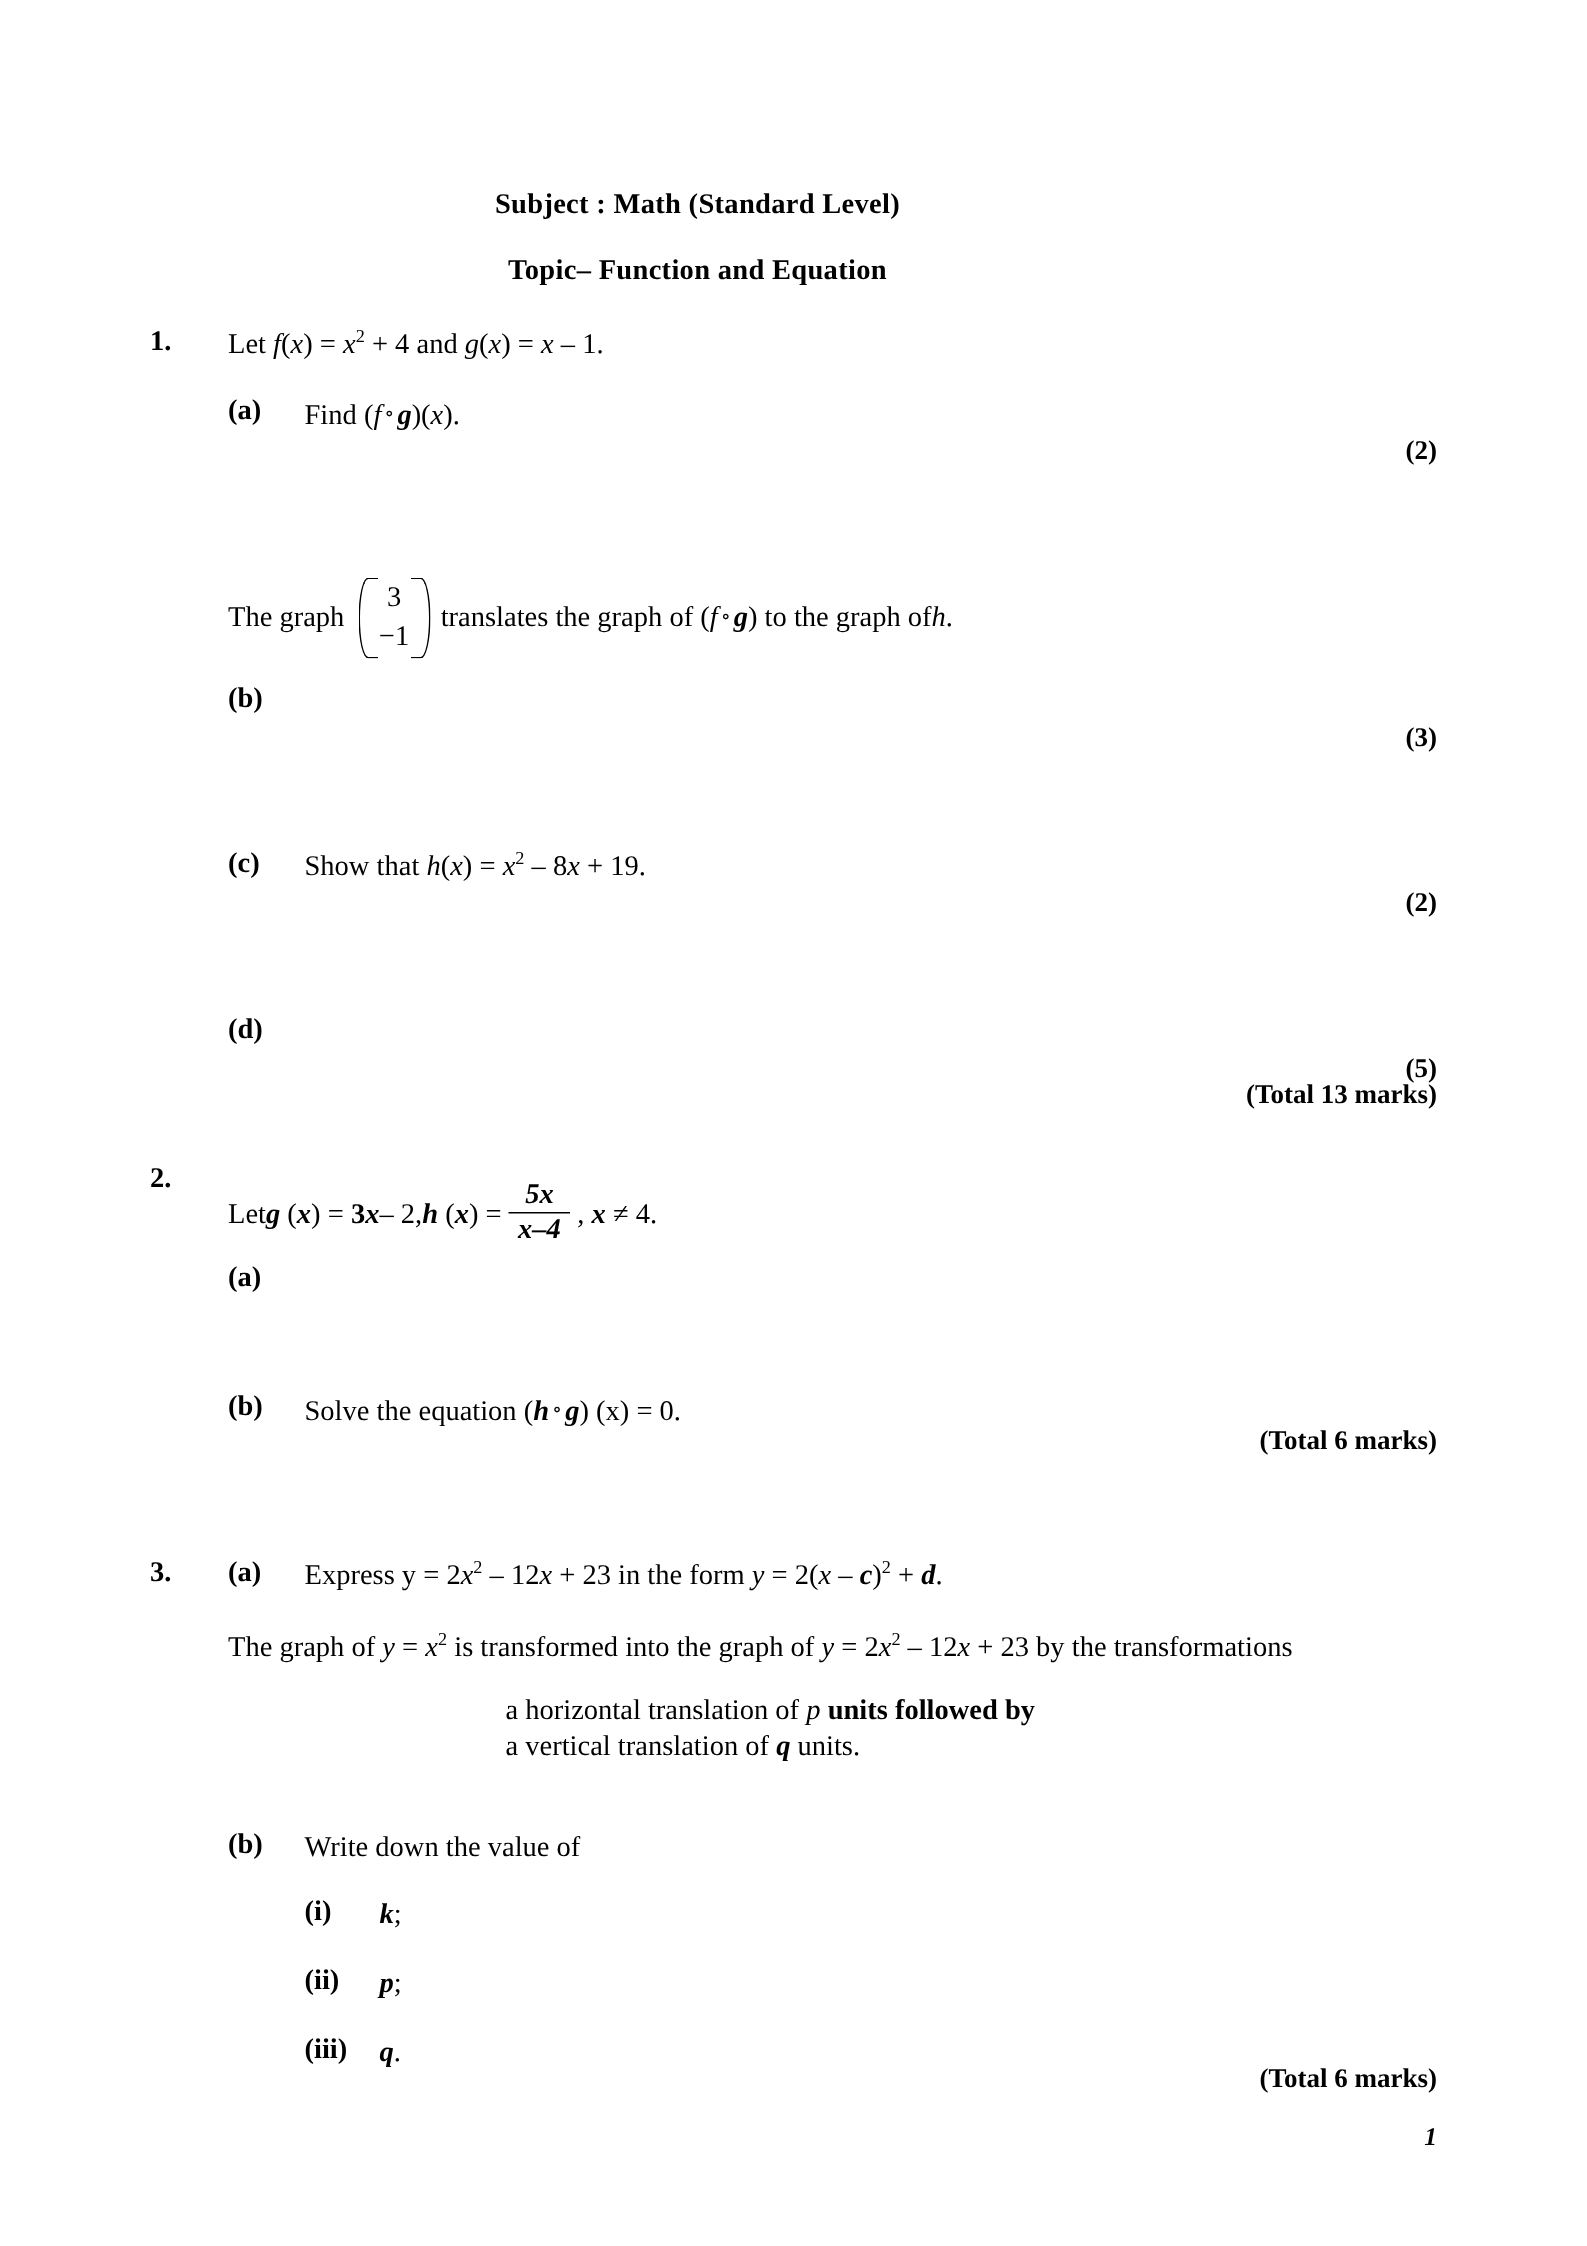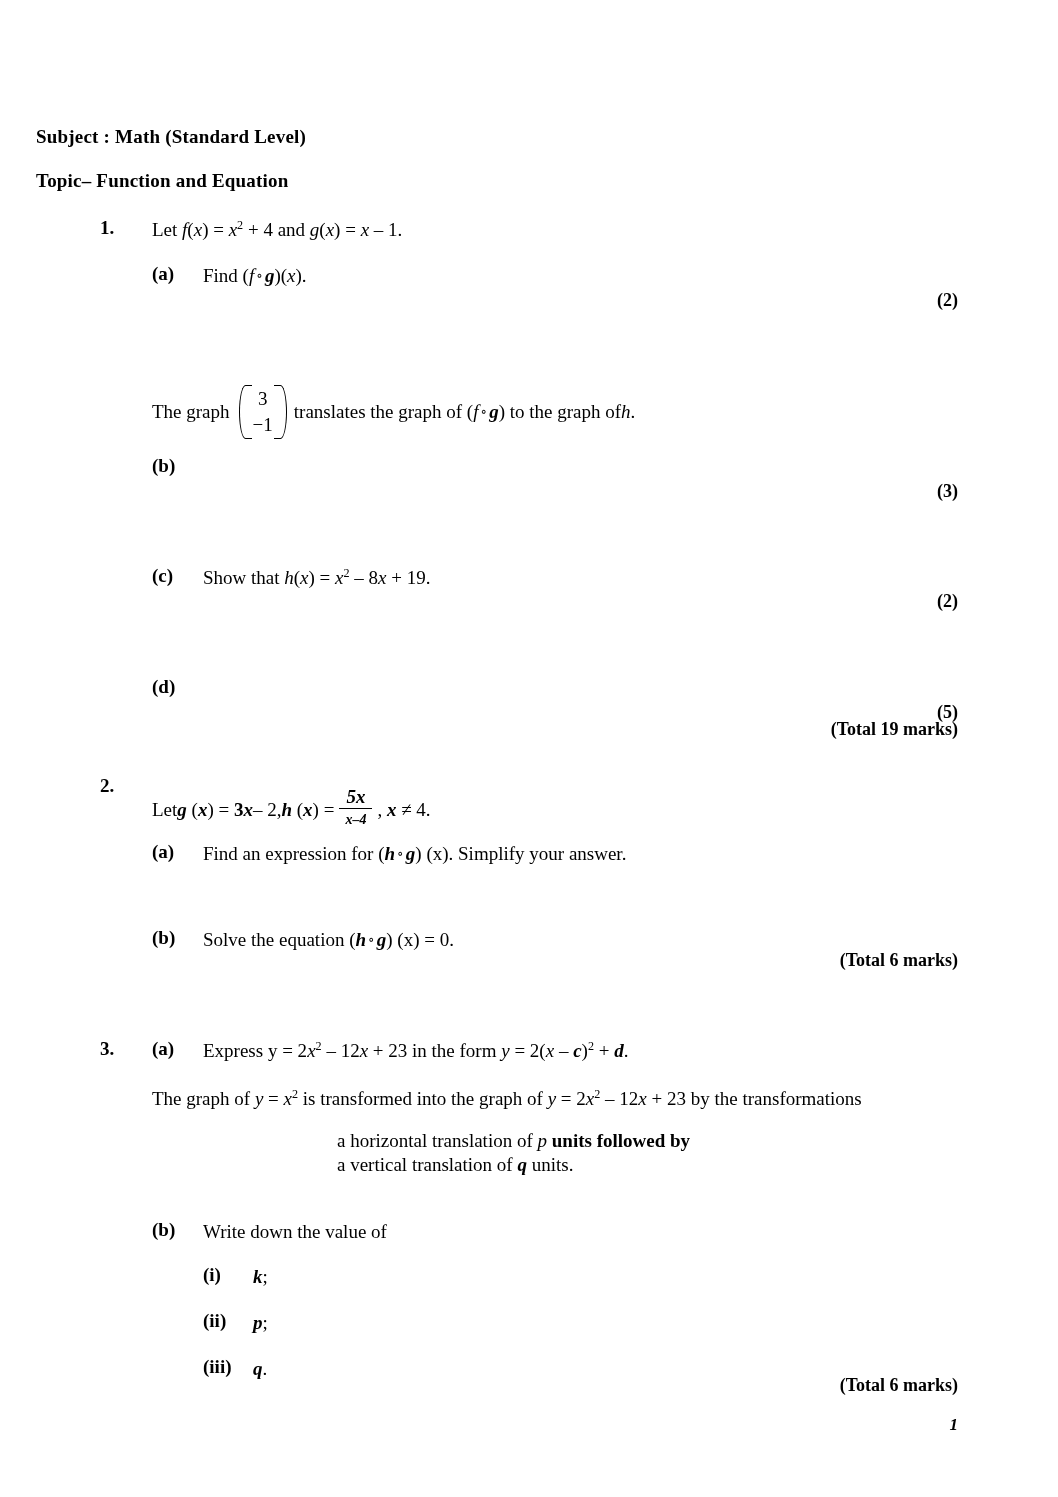--- a/index.html
+++ b/index.html
@@ -16,24 +16,24 @@
     width: 1058px;
     height: 1497px;
     background: #ffffff;
     overflow: hidden;
   }
 
   
   .doc-head {
     position: absolute;
     width: 930px;
+    text-align: center;
     font-weight: bold;
     font-size: 19px;
     letter-spacing: 0.2px;
-    margin-left: 36px;
   }
   #subject-line { top: 126px; }
   #topic-line   { top: 170px; }
 
   
   .row {
     position: absolute;
     font-size: 19px;
     line-height: 26px;
     white-space: nowrap;
@@ -127,21 +127,21 @@
     top: -1px;
   }
   .frac .num {
     display: block;
     font-size: 19px;
     line-height: 22px;
     padding: 0 6px;
   }
   .frac .den {
     display: block;
-    font-size: 14px;
+    font-size: 19px;
     line-height: 22px;
     padding: 0 6px;
     border-top: 1.8px solid #000;
   }
 
   
   #transform-block {
     position: absolute;
     left: 337px;
     top: 1129px;
@@ -185,28 +185,27 @@
 
   <div class="plabel" style="top:455px">(b)</div>
   <div class="marks" style="top:481px">(3)</div>
 
   <div class="plabel" style="top:565px">(c)</div>
   <div class="row body-l2" style="top:565px"><span>Show that </span><i>h</i>(<i>x</i>)&nbsp;=&nbsp;<i>x</i><sup>2</sup>&nbsp;– 8<i>x</i>&nbsp;+ 19.</div>
   <div class="marks" style="top:591px">(2)</div>
 
   <div class="plabel" style="top:676px">(d)</div>
   <div class="marks" style="top:702px">(5)</div>
-  <div class="marks" style="top:719px">(Total 19 marks)</div>
+  <div class="marks" style="top:719px">(Total 13 marks)</div>
 
   <div class="qnum" style="top:775px">2.</div>
 
   <div class="row body-l1" style="top:775px"><span style="display:inline-block;vertical-align:middle;">Let </span><span style="display:inline-block;vertical-align:middle;"><b><i>g</i></b>&nbsp;(<b><i>x</i></b>)&nbsp;=&nbsp;<b>3<i>x</i></b></span><span style="display:inline-block;vertical-align:middle;"> – 2, </span><span style="display:inline-block;vertical-align:middle;"><b><i>h</i></b>&nbsp;(<b><i>x</i></b>)&nbsp;=</span><span class="frac"><span class="num bi">5x</span><span class="den bi">x–4</span></span><span style="display:inline-block;vertical-align:middle;">, <b><i>x</i></b><span> ≠  4.</span></span></div>
 
   <div class="plabel" style="top:841px">(a)</div>
-  <div class="row body-l2" style="top:841px"><span>Find an expression for (</span><b><i>h</i></b><span class="ring">∘</span><b><i>g</i></b><span>) (x). Simplify your answer.</span></div>
 
   <div class="plabel" style="top:927px">(b)</div>
   <div class="row body-l2" style="top:927px"><span>Solve the equation (</span><b><i>h</i></b><span class="ring">∘</span><b><i>g</i></b><span>) (x) = 0.</span></div>
   <div class="marks" style="top:950px">(Total 6 marks)</div>
 
   <div class="qnum" style="top:1038px">3.</div>
   <div class="plabel" style="top:1038px">(a)</div>
   <div class="row body-l2" style="top:1038px"><span>Express y = 2</span><i>x</i><sup>2</sup><span> – 12</span><i>x</i><span> + 23 in the form </span><i>y</i>&nbsp;=&nbsp;2(<i>x</i>&nbsp;–&nbsp;<b><i>c</i></b>)<sup>2</sup>&nbsp;+&nbsp;<b><i>d</i></b>.</div>
 
   <div class="row body-l1" style="top:1086px"><span>The graph of </span><i>y</i>&nbsp;=&nbsp;<i>x</i><sup>2</sup><span> is transformed into the graph of </span><i>y</i>&nbsp;=&nbsp;2<i>x</i><sup>2</sup>&nbsp;– 12<i>x</i>&nbsp;+ 23<span> by the transformations</span></div>

